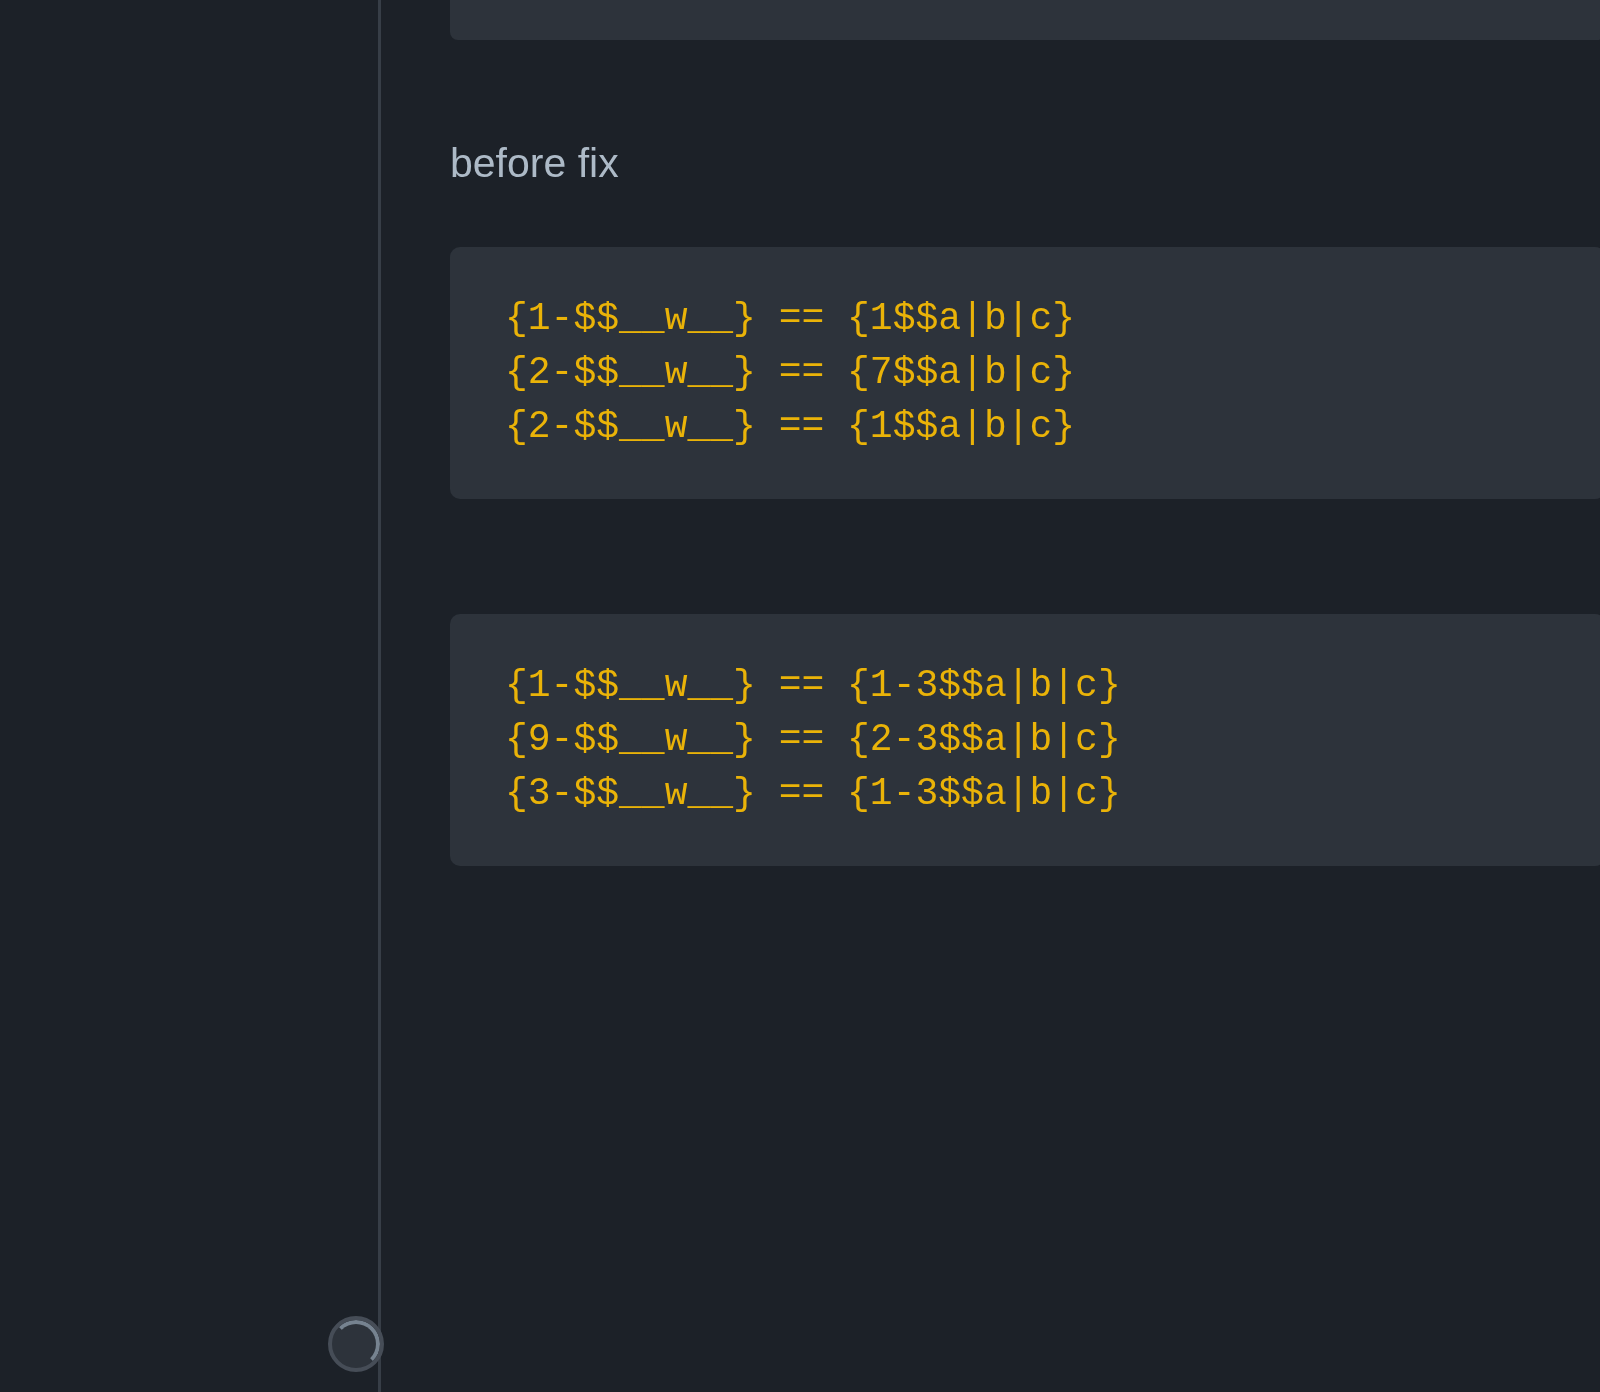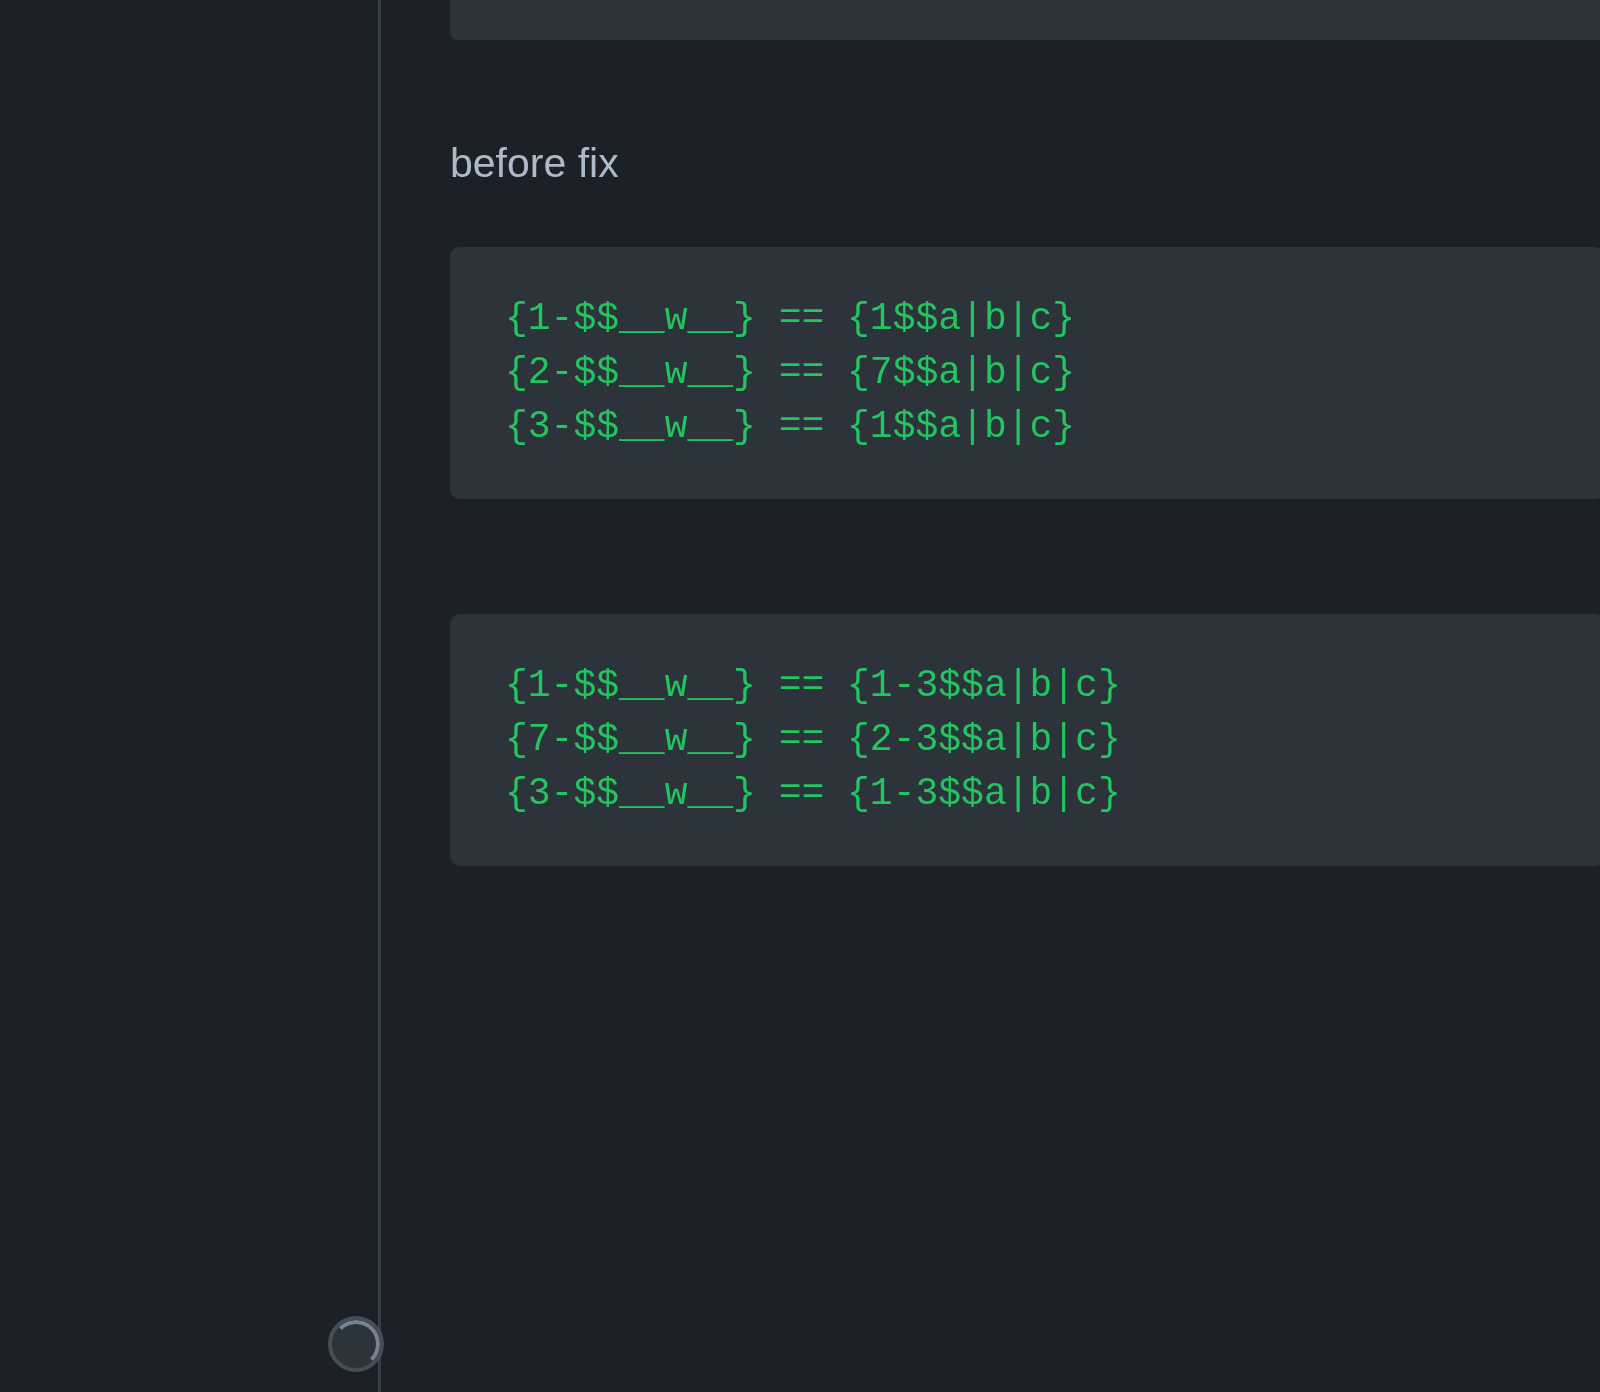--- a/index.html
+++ b/index.html
@@ -66,21 +66,21 @@
       border-radius: 10px;
       padding: 45px 55px;
       margin-bottom: 115px;
       margin-right: -20px;
     }
 
     .code-line {
       font-family: "SFMono-Regular", Consolas, "Liberation Mono", Menlo, monospace;
       font-size: 38px;
       line-height: 1.42;
-      color: #22c55e;
+      color: #eab308;
       white-space: pre;
     }
 
     .avatar-container {
       position: absolute;
       bottom: 20px;
       left: 328px;
     }
 
     .avatar {
@@ -126,24 +126,24 @@
   </div>
   <div class="content">
 
     <div class="code-block-top"></div>
 
     <div class="section-label">before fix</div>
 
     <div class="code-block">
       <div class="code-line">{1-$$__w__} == {1$$a|b|c}</div>
       <div class="code-line">{2-$$__w__} == {7$$a|b|c}</div>
-      <div class="code-line">{3-$$__w__} == {1$$a|b|c}</div>
+      <div class="code-line">{2-$$__w__} == {1$$a|b|c}</div>
     </div>
 
 
     <div class="code-block">
       <div class="code-line">{1-$$__w__} == {1-3$$a|b|c}</div>
-      <div class="code-line">{7-$$__w__} == {2-3$$a|b|c}</div>
+      <div class="code-line">{9-$$__w__} == {2-3$$a|b|c}</div>
       <div class="code-line">{3-$$__w__} == {1-3$$a|b|c}</div>
     </div>
 
   </div>
 </div>
 
 </body></html>

